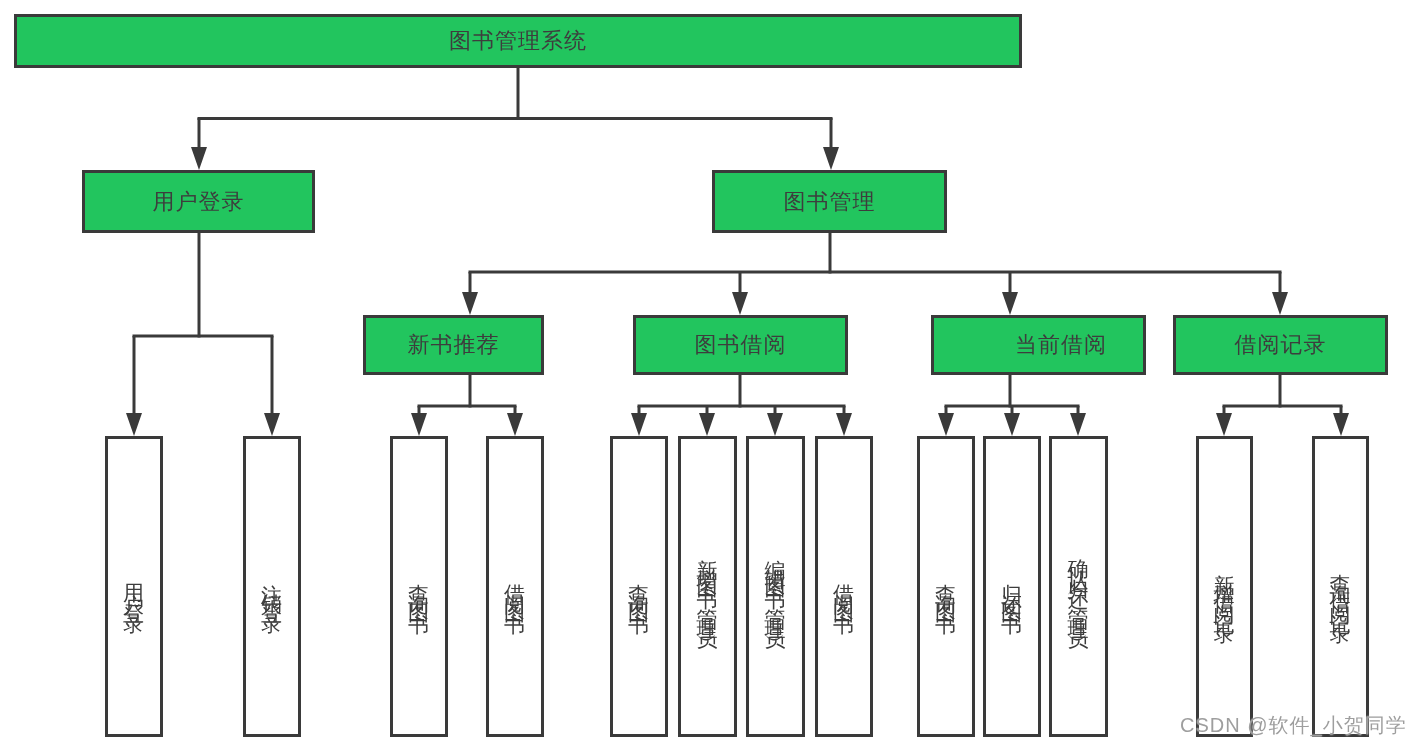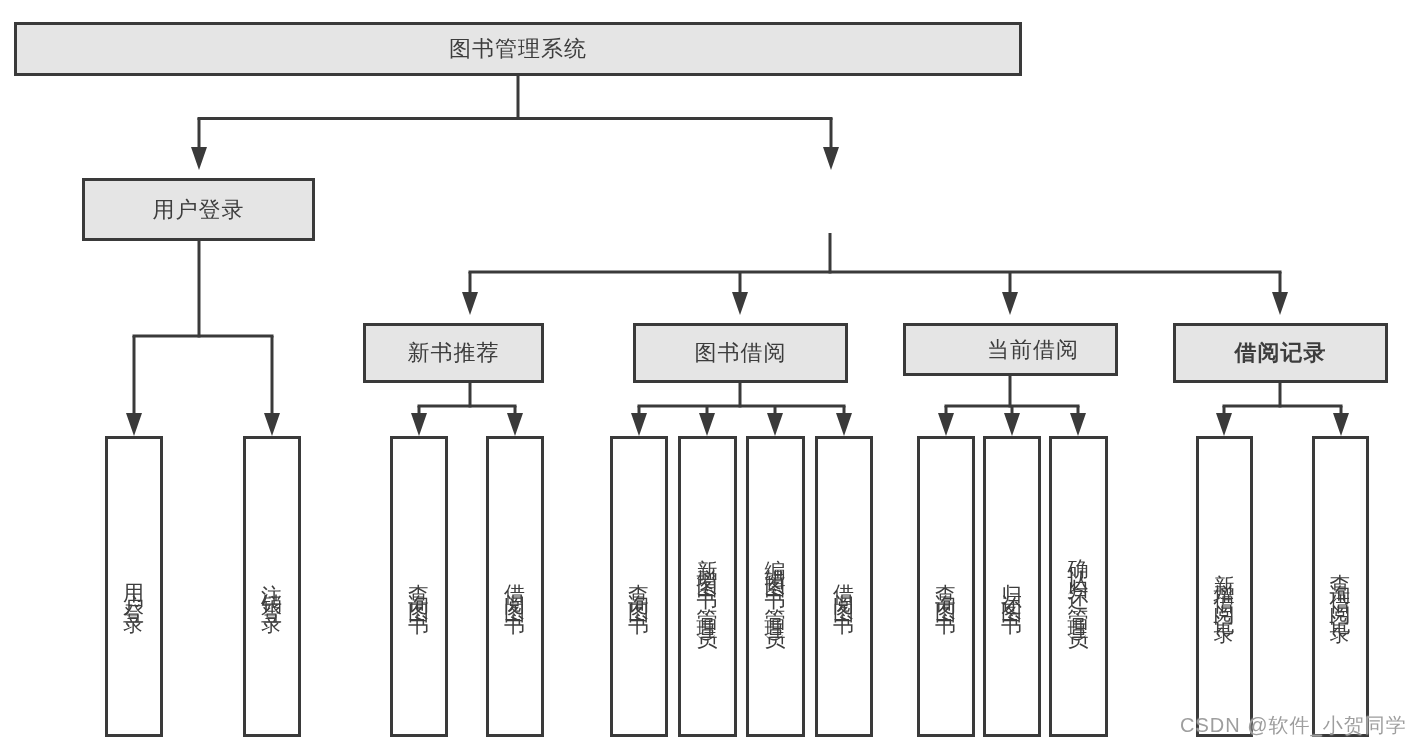--- a/index.html
+++ b/index.html
@@ -16,30 +16,29 @@
 
   .connector-layer {
     position: absolute;
     left: 0; top: 0;
     width: 1405px; height: 747px;
     pointer-events: none;
   }
 
   .hnode {
     position: absolute;
-    background: #e5e5e5;
+    background: #22c55e;
     border: 3px solid #3a3a3a;
     display: flex;
     align-items: center;
     justify-content: center;
     color: #3d3d3d;
     font-size: 22px;
     letter-spacing: 1px;
     white-space: nowrap;
-    margin-top: 8px;
   }
 
   .vnode {
     position: absolute;
     top: 436px;
     height: 301px;
     background: #ffffff;
     border: 3px solid #3a3a3a;
     display: flex;
     align-items: center;
@@ -137,25 +136,26 @@
       <polygon points="1004,413 1020,413 1012,436"></polygon>
       <polygon points="1070,413 1086,413 1078,436"></polygon>
       <polygon points="1216,413 1232,413 1224,436"></polygon>
       <polygon points="1333,413 1349,413 1341,436"></polygon>
     </g>
   </svg>
 
   <div class="hnode" style="left:14px; top:14px; width:1008px; height:54px;">图书管理系统</div>
 
   <div class="hnode" style="left:82px; top:170px; width:233px; height:63px;">用户登录</div>
+  <div class="hnode" style="left:712px; top:170px; width:235px; height:63px;">图书管理</div>
 
   <div class="hnode" style="left:363px; top:315px; width:181px; height:60px;">新书推荐</div>
   <div class="hnode" style="left:633px; top:315px; width:215px; height:60px;text-align:right;">图书借阅</div>
-  <div class="hnode" style="left:903px; top:315px; width:215px; height:53px;padding-left:45px;">当前借阅</div>
-  <div class="hnode" style="left:1173px; top:315px; width:215px; height:60px;font-weight:bold;">借阅记录</div>
+  <div class="hnode" style="left:931px; top:315px; width:215px; height:60px;padding-left:45px;">当前借阅</div>
+  <div class="hnode" style="left:1173px; top:315px; width:215px; height:60px;">借阅记录</div>
 
   <div class="vnode" style="left:105px; width:58px;">用户登录</div>
   <div class="vnode" style="left:243px; width:58px;">注销登录</div>
 
   <div class="vnode" style="left:390px; width:58px;">查询图书</div>
   <div class="vnode" style="left:486px; width:58px;">借阅图书</div>
 
   <div class="vnode" style="left:610px; width:58px;">查询图书</div>
   <div class="vnode" style="left:678px; width:59px;">新增图书（管理员）</div>
   <div class="vnode" style="left:746px; width:59px;">编辑图书（管理员）</div>

